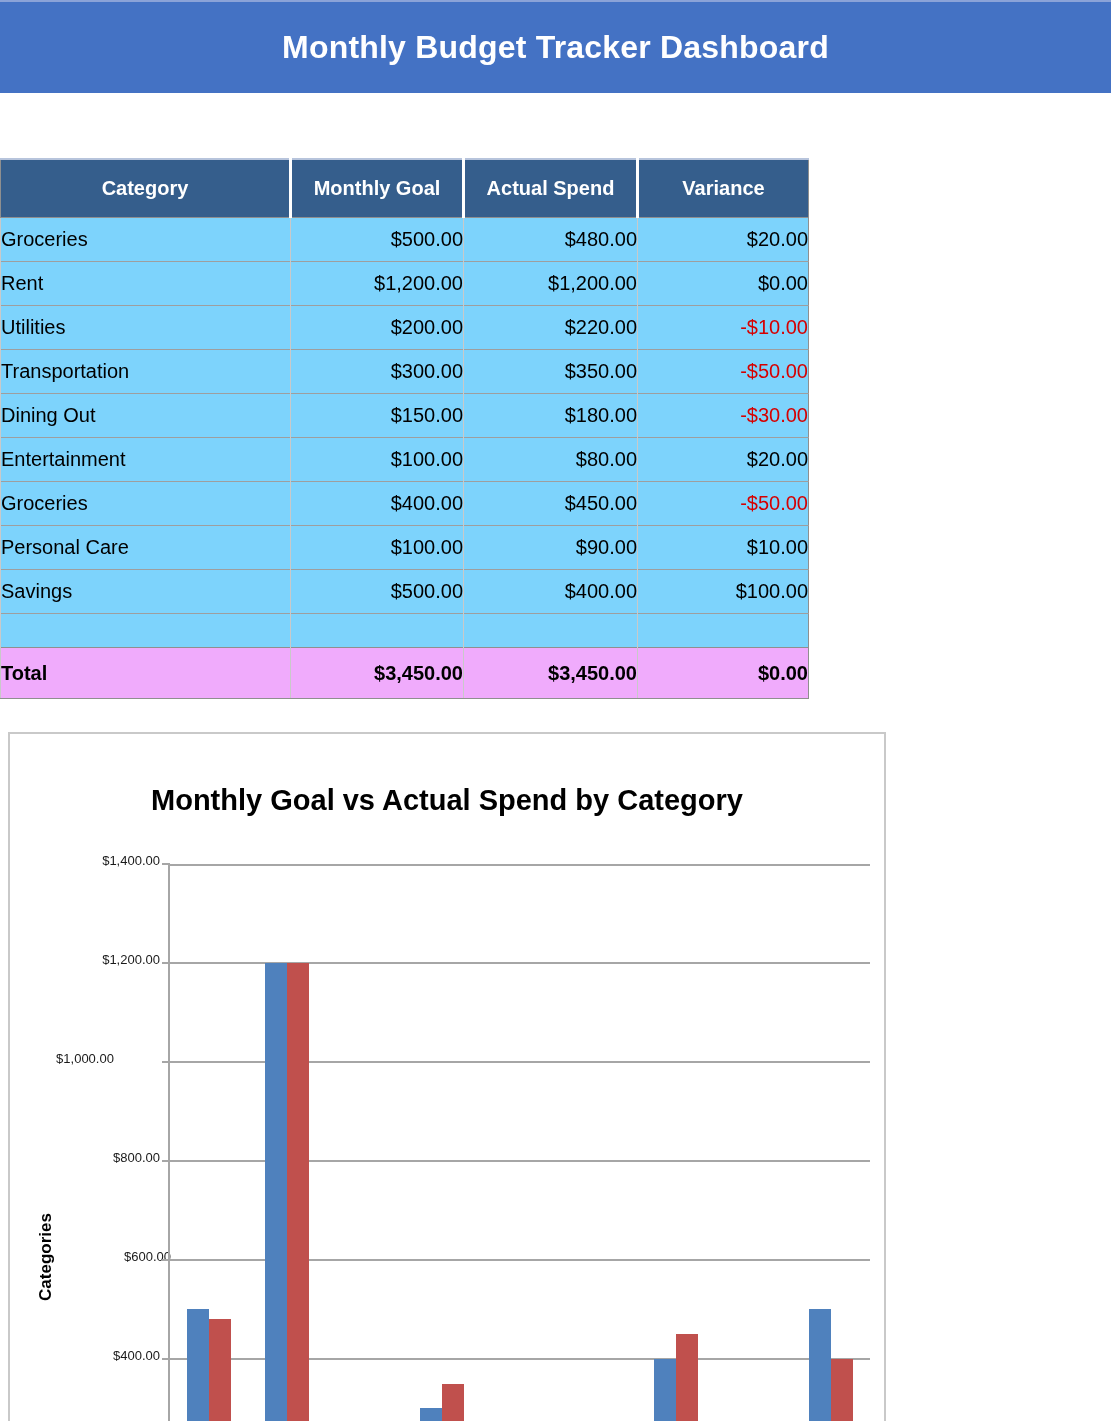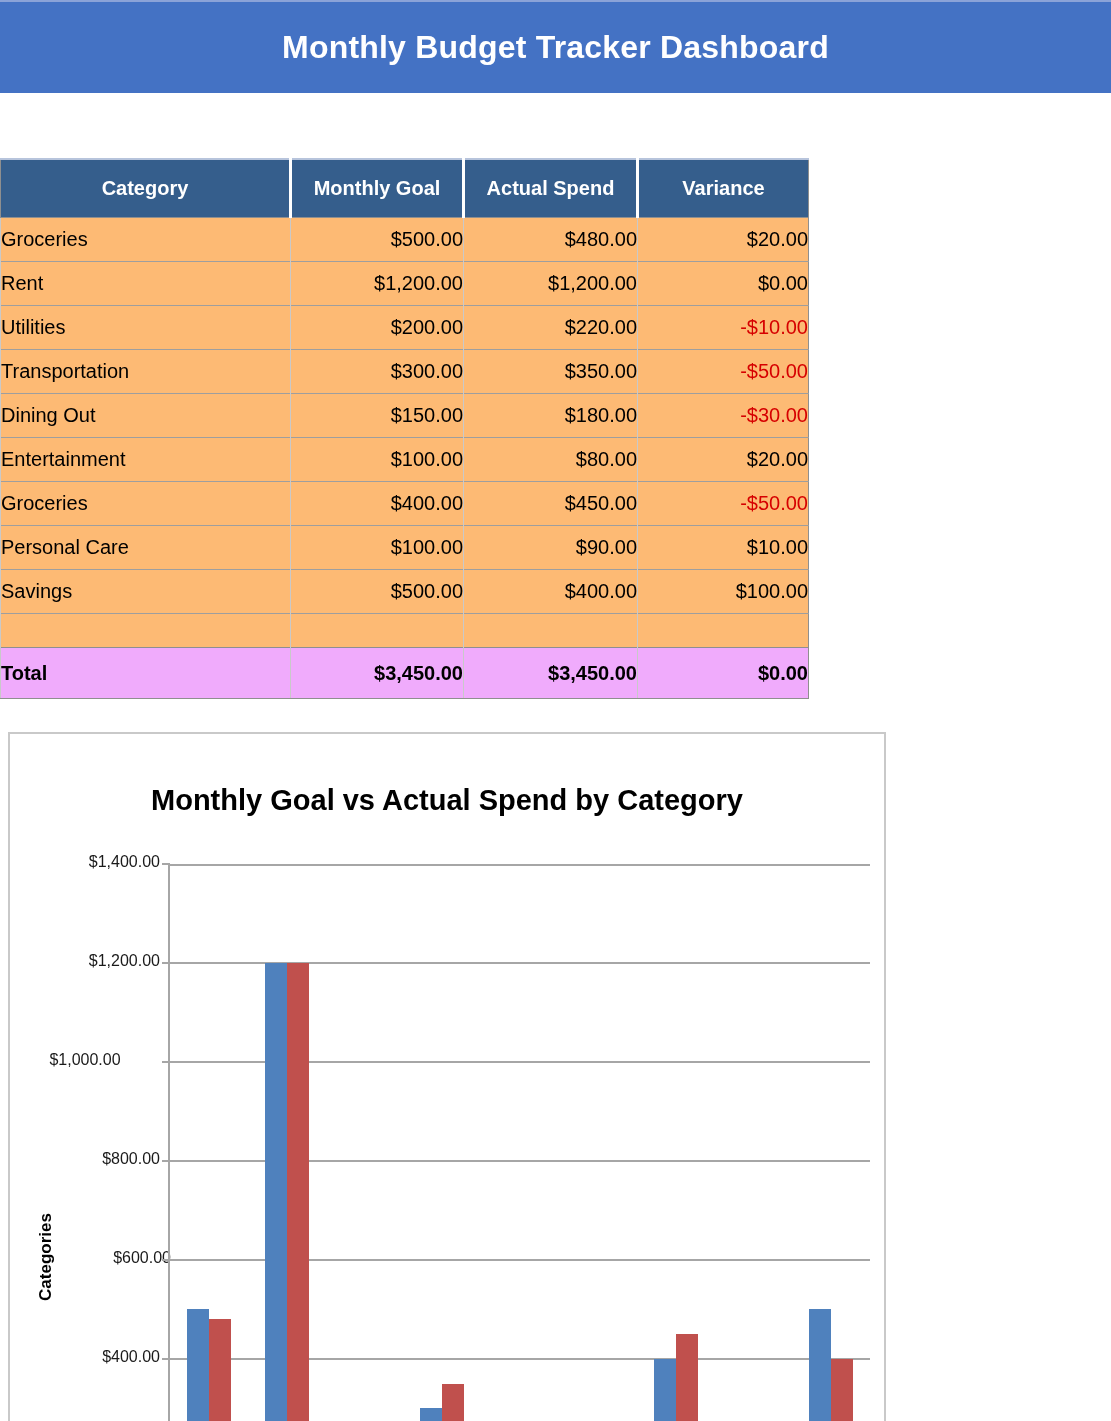--- a/index.html
+++ b/index.html
@@ -55,21 +55,21 @@
     border-bottom: 1px solid #8F8F8F;
     padding: 0;
   }
   table.budget th:first-child { border-left: none; }
 
   table.budget td {
     height: 43px;
     padding: 0;
     border-top: 1px solid #9E9E9E;
     border-left: 1px solid #C9C9C9;
-    background: #fdba74;
+    background: #7dd3fc;
     vertical-align: middle;
   }
   td.cat { text-align: left; padding-left: 4px; }
   td.num { text-align: right; padding-right: 6px; margin-top: 12px; }
   td.neg { background: #F8DCDB; color: #D60000; }
 
   tr.empty-row td { height: 33px; }
 
   tr.total-row td {
     height: 50px;
@@ -123,21 +123,21 @@
     position: absolute;
     width: 8px; height: 2px;
     background: #A6A6A6;
     left: 152px;
     z-index: 1;
   }
   .ytick-label {
     position: absolute;
     left: 0; width: 150px;
     text-align: right;
-    font-size: 16px;
+    font-size: 13px;
     color: #1a1a1a;
     white-space: nowrap;
   }
   .bar {
     position: absolute;
     bottom: 0;
     width: 22px;
     z-index: 2;
   }
 </style>

